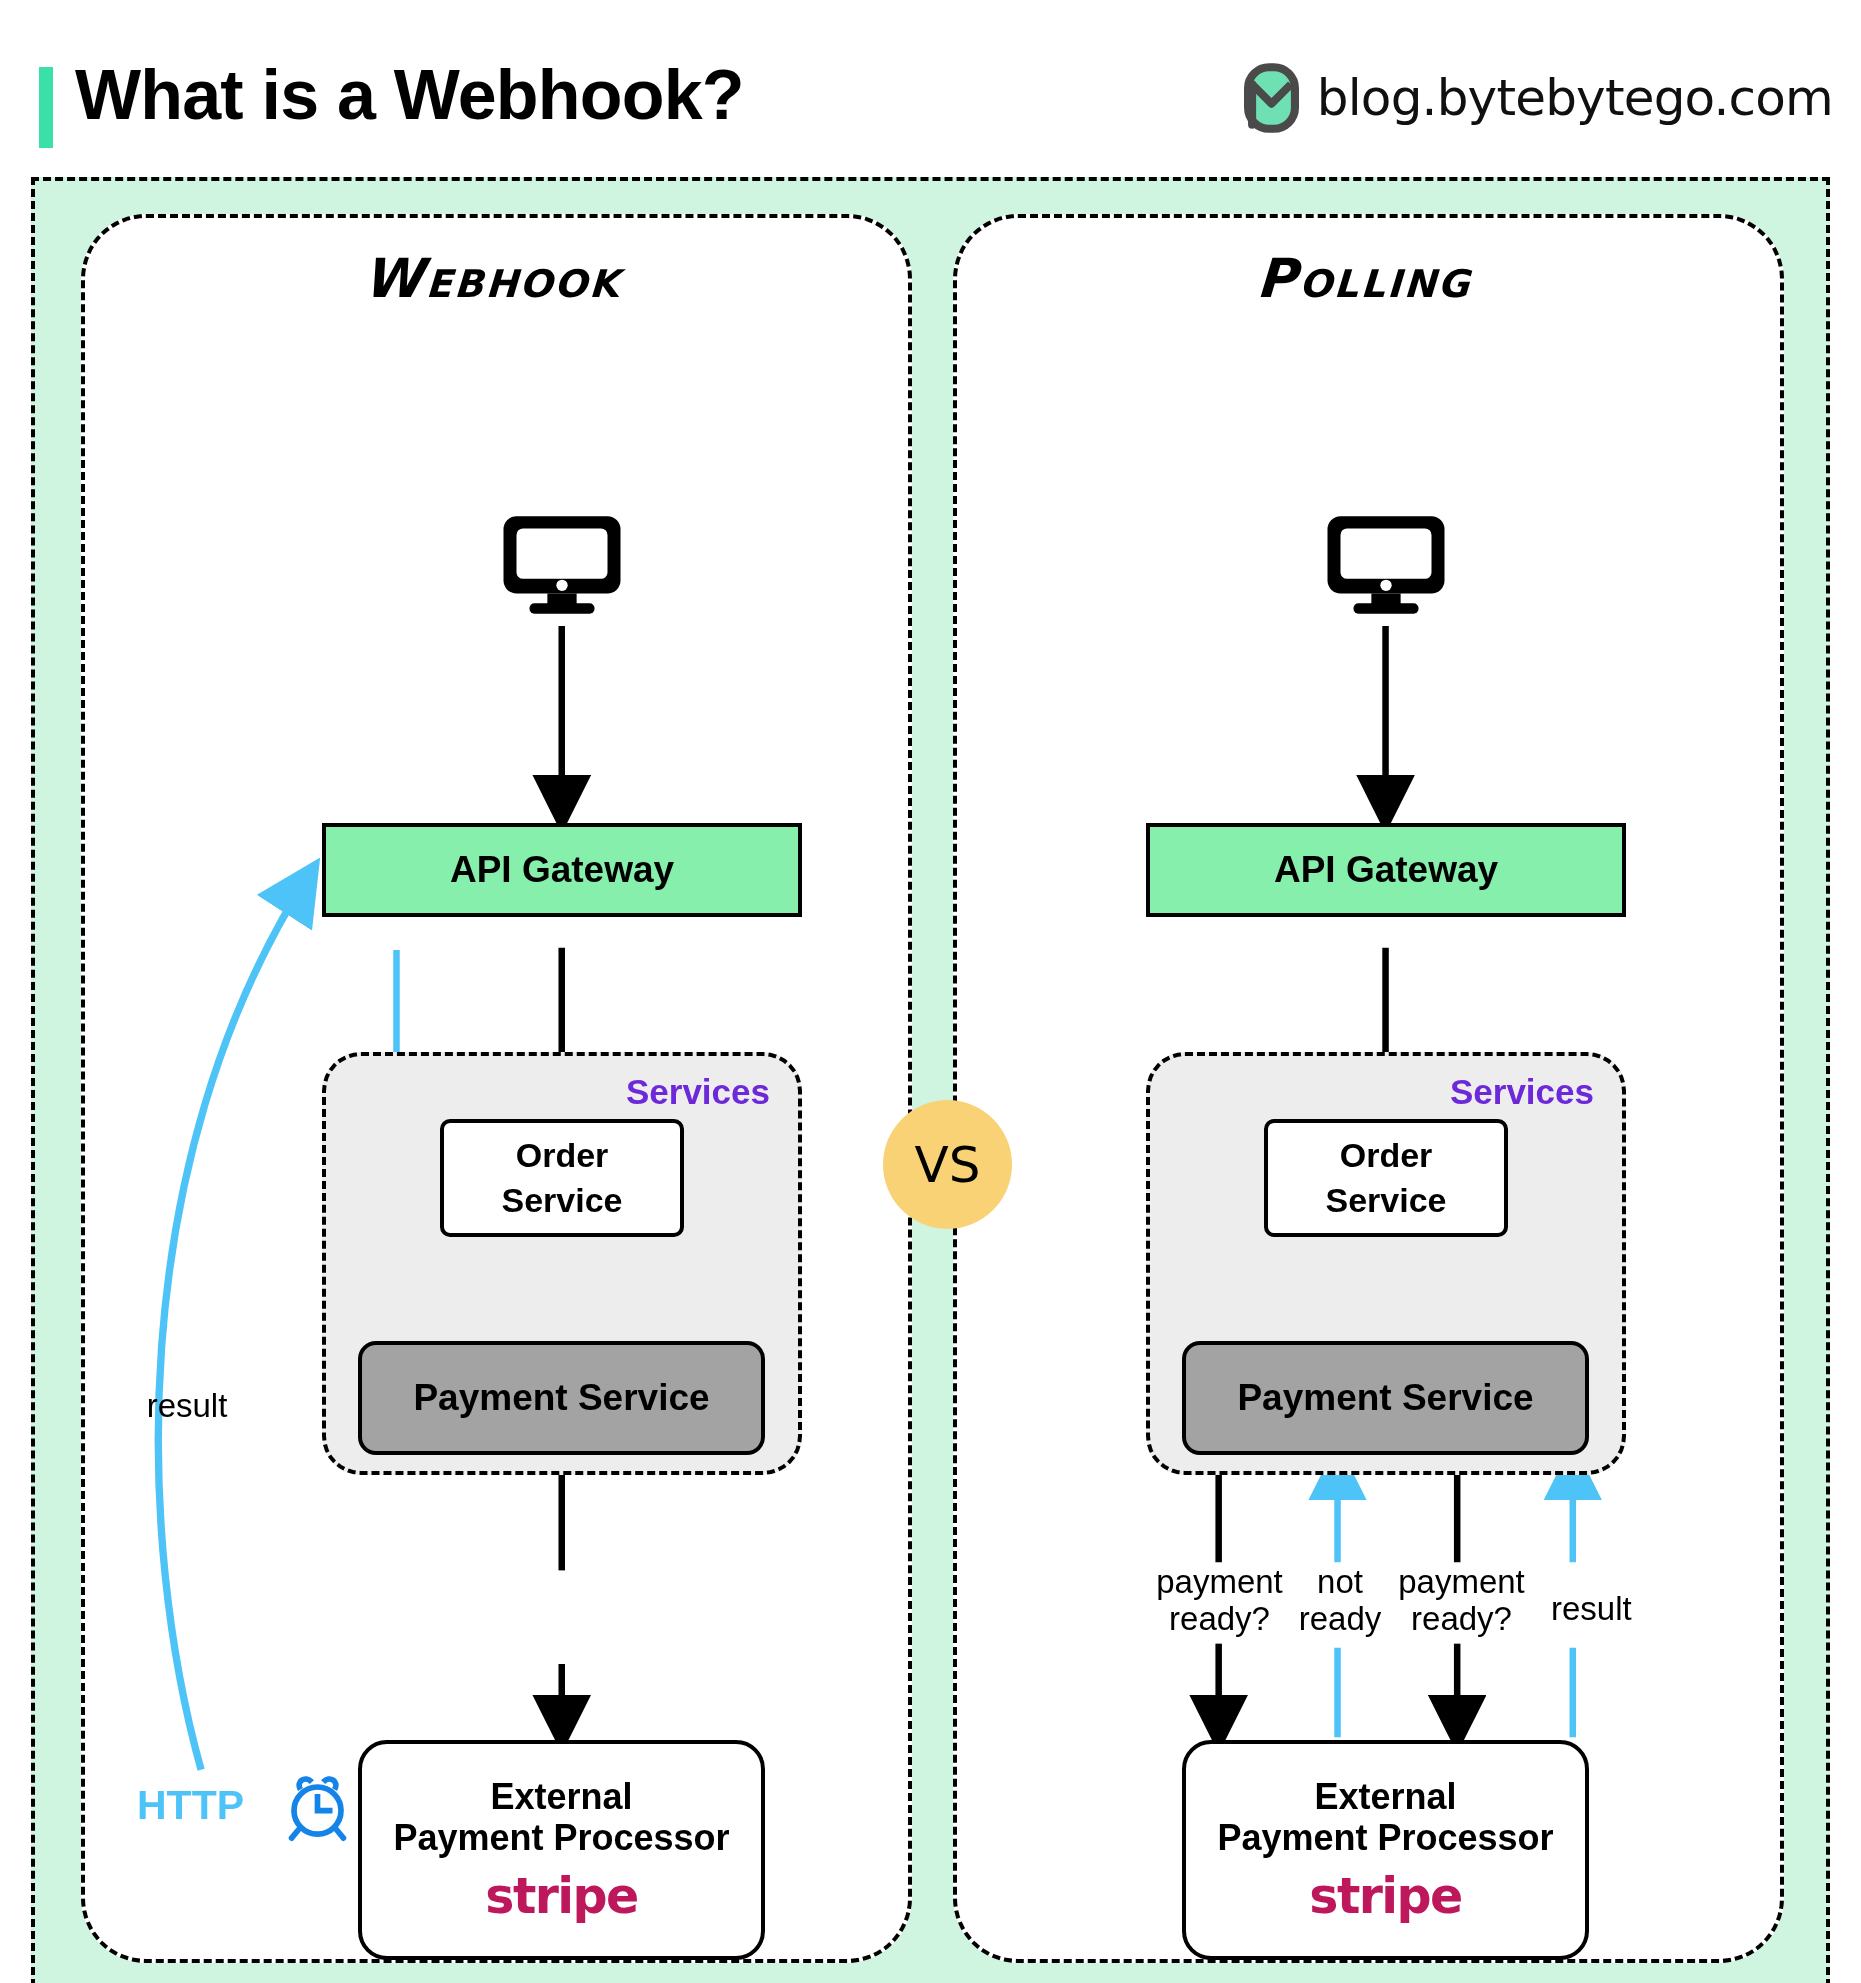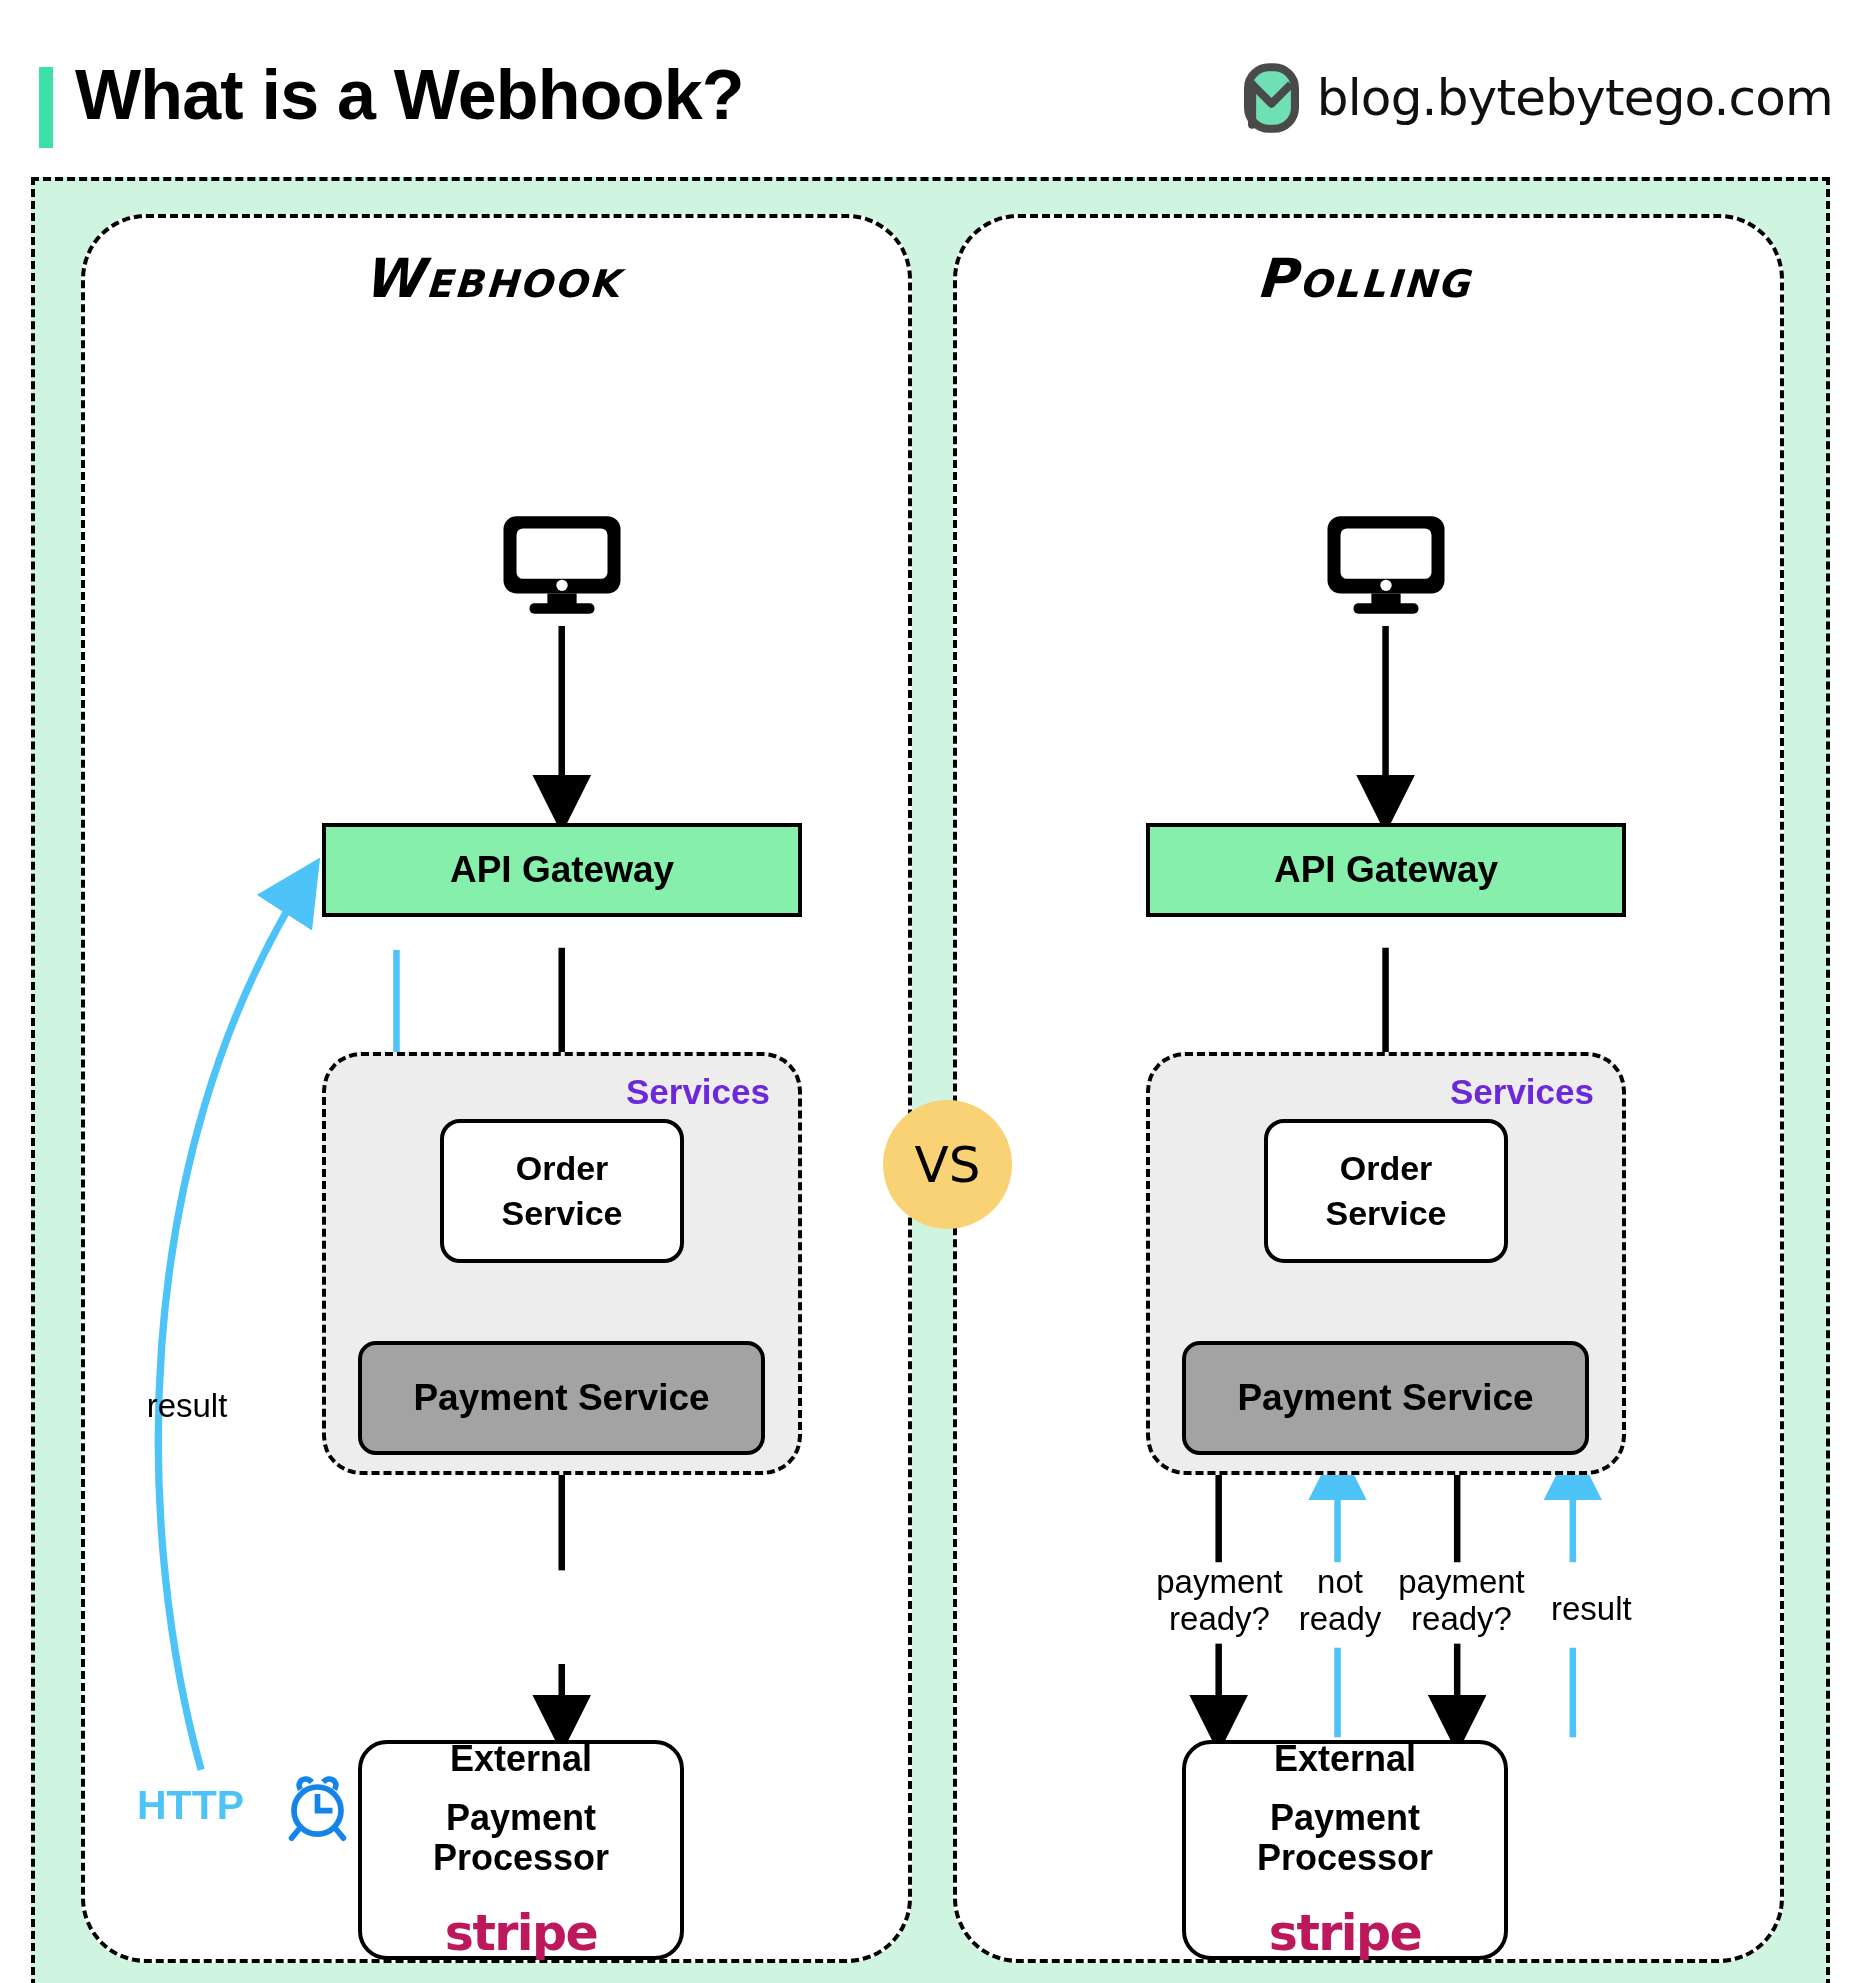--- a/index.html
+++ b/index.html
@@ -65,33 +65,33 @@
   .services-box {
     position:absolute; width:480px; height:423px;
     background:#EDEDED; border:4.1px dashed #000; border-radius:39px;
   }
   .services-label {
     position:absolute; right:28px; top:16.3px;
     font-size:35px; font-weight:bold; color:#6d28d9;
   }
 
   .order-svc {
-    width:244px; height:144px; background:#ffffff;
-    border:4.1px solid #000; border-radius:20px;
+    width:244px; height:118px; background:#ffffff;
+    border:4.1px solid #000; border-radius:10px;
     font-size:34px; line-height:1.08;gap:8px;
   }
   .payment-svc {
     width:407px; height:114px; background:#a3a3a3;
     border:4.1px solid #000; border-radius:18px;
     font-size:37px;
   }
   .processor {
-    width:326px; height:220px; background:#ffffff;
+    width:407px; height:220px; background:#ffffff;
     border:4.1px solid #000; border-radius:29px;
-    flex-direction:column; gap:20px; font-size:36px; line-height:1.1;
+    flex-direction:column; gap:2px; font-size:36px; line-height:1.1;
   }
   .stripe-logo {
     color:#be185d; font-size:49px; font-weight:bold;
     font-family:"DejaVu Sans", sans-serif; letter-spacing:-1.6px; margin-top:9.8px;
   }
 
   
   .vs-badge {
     position:absolute; left:883px; top:1060px;
     width:129px; height:129px; border-radius:50%;

